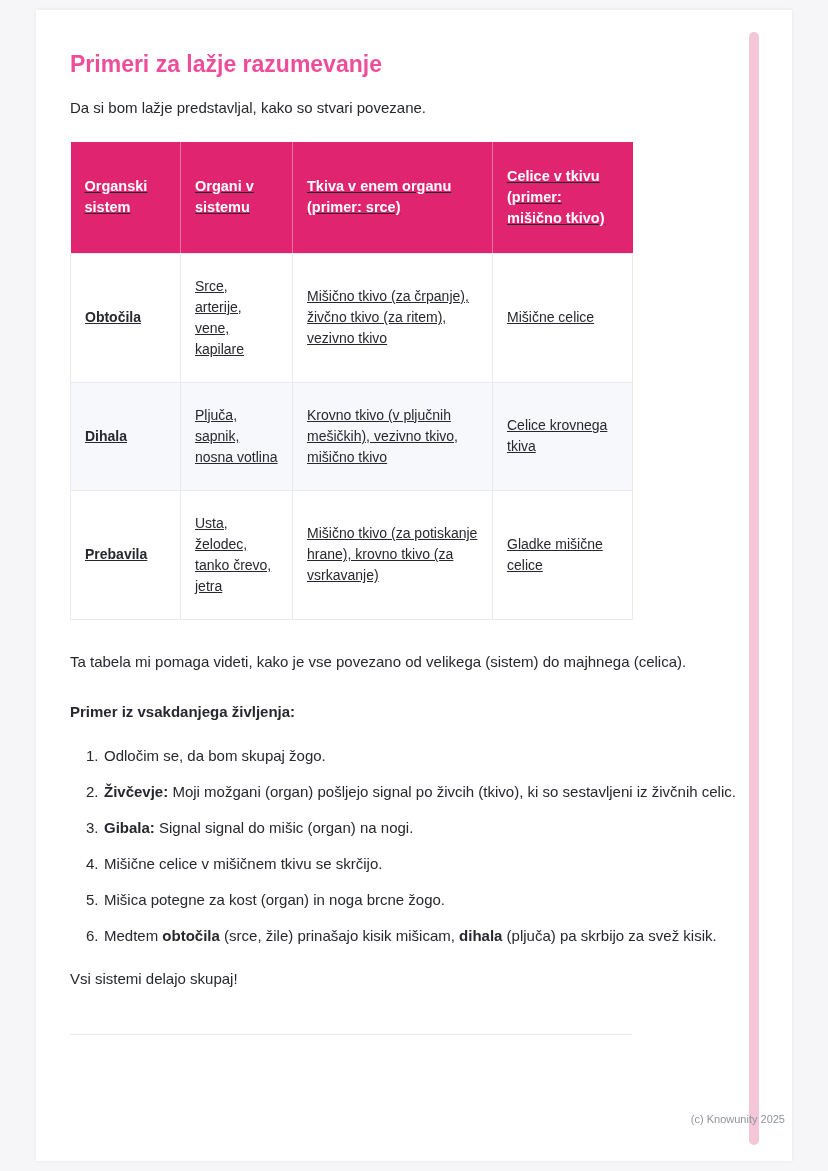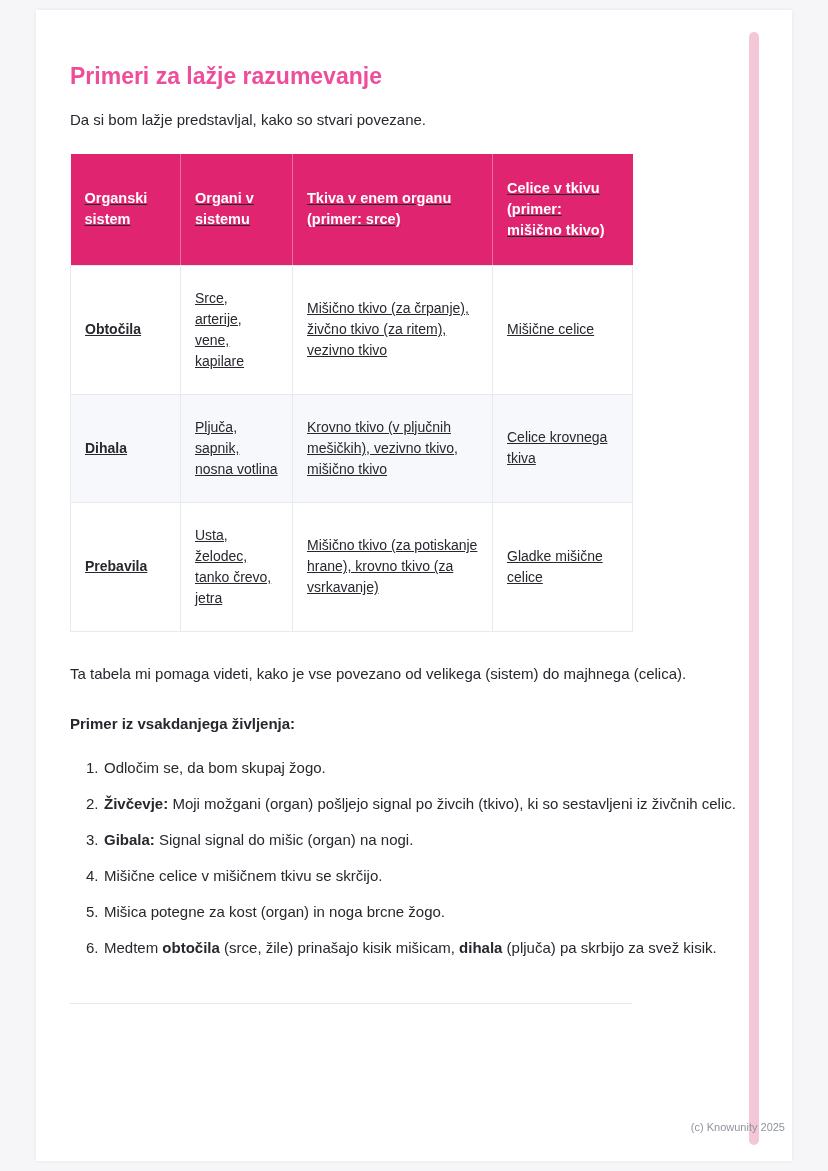--- a/index.html
+++ b/index.html
@@ -26,21 +26,21 @@
     position: absolute;
     top: 22px;
     bottom: 16px;
     right: 33px;
     width: 10px;
     border-radius: 5px;
     background: var(--stripe, #f3c6d8);
     z-index: 1;
   }
   h1.page-title {
-    margin: 16px 0 18px 0;
+    margin: 4px 0 18px 0;
     font-size: 23px;
     line-height: 1.25;
     font-weight: 700;
     color: var(--accent, #ee4d9b);
   }
   p.intro {
     margin: 0 0 23px 0;
     font-size: 15px;
     line-height: 22px;
   }
@@ -100,21 +100,21 @@
   }
   hr.divider {
     border: none;
     border-top: 1px solid #e6e8ec;
     width: 562px;
     margin: 44px 0 0 0;
   }
   .footer {
     position: absolute;
     right: 7px;
-    bottom: 28px;
+    bottom: 36px;
     font-size: 11px;
     color: var(--muted, #8f949c);
     z-index: 2;
     text-align: center;
   }
   b { font-weight: 700; }
 </style>
 </head>
 <body>
 
@@ -186,17 +186,18 @@
     <div class="oli">
       <span class="num">5.</span>
       <span class="li-text"><span>Mišica potegne za kost (organ) in noga brcne žogo.</span><b></b><span></span><b></b><span></span></span>
     </div>
     <div class="oli">
       <span class="num">6.</span>
       <span class="li-text"><span>Medtem </span><b>obtočila</b><span> (srce, žile) prinašajo kisik mišicam, </span><b>dihala</b><span> (pljuča) pa skrbijo za svež kisik.</span></span>
     </div>
   </div>
 
+  <p class="closing">Vsi sistemi delajo skupaj!</p>
 
   <hr class="divider">
 
   <div class="footer">(c) Knowunity 2025</div>
 </div>
 
 </body></html>

